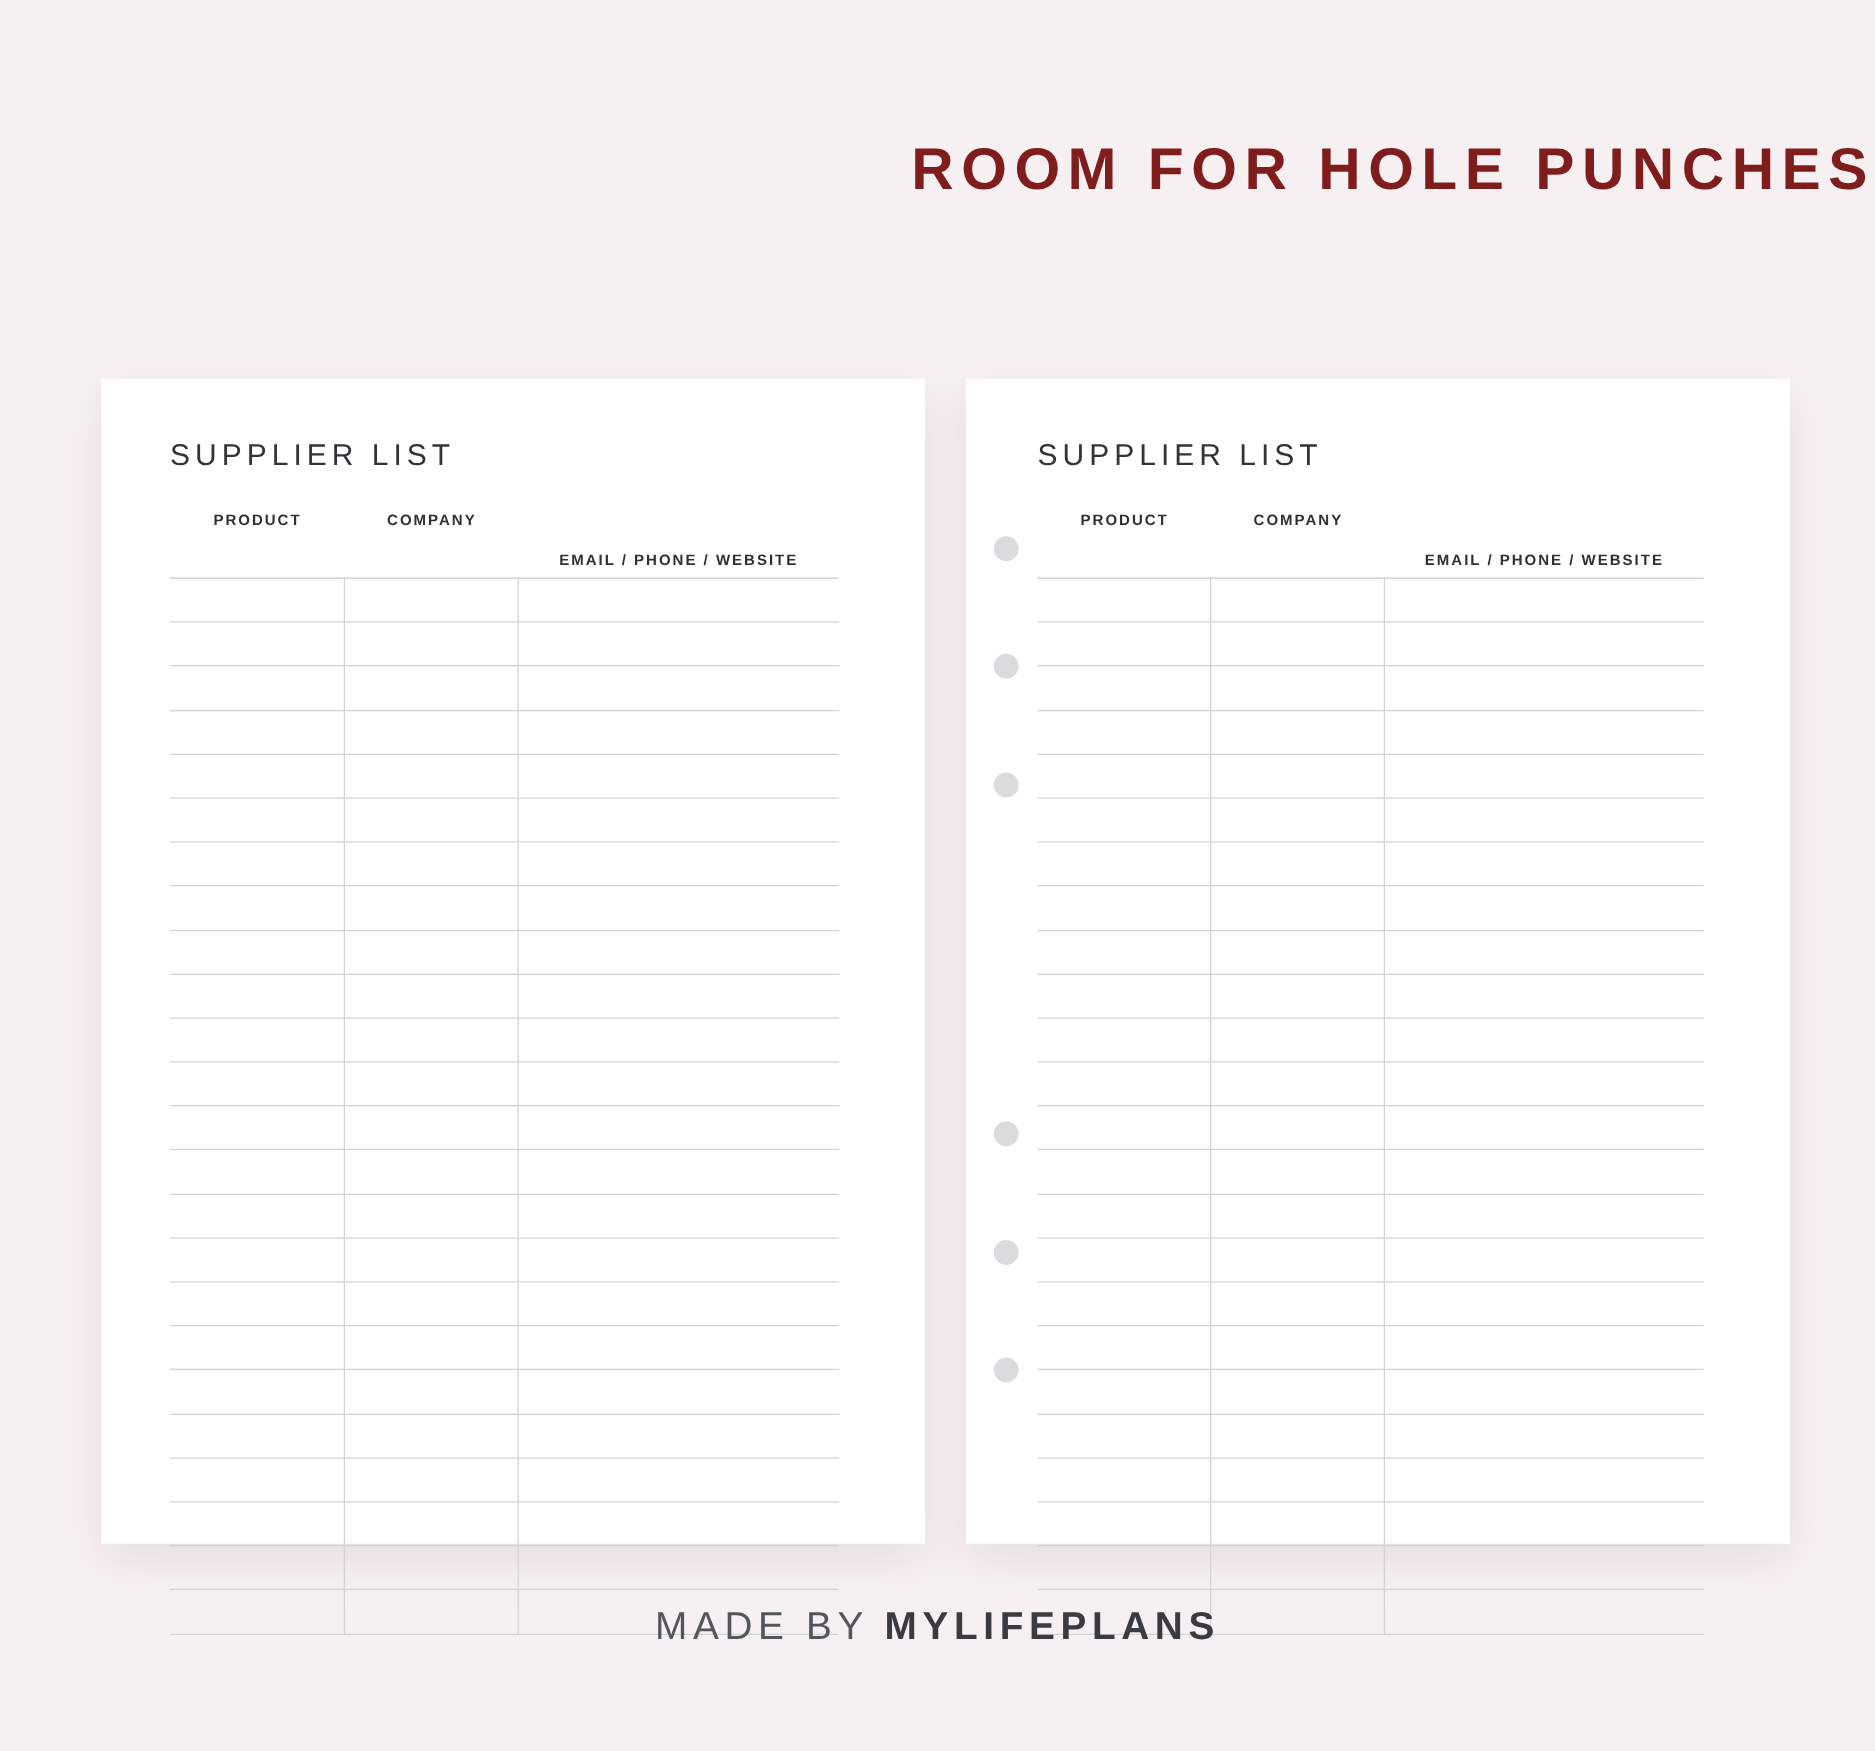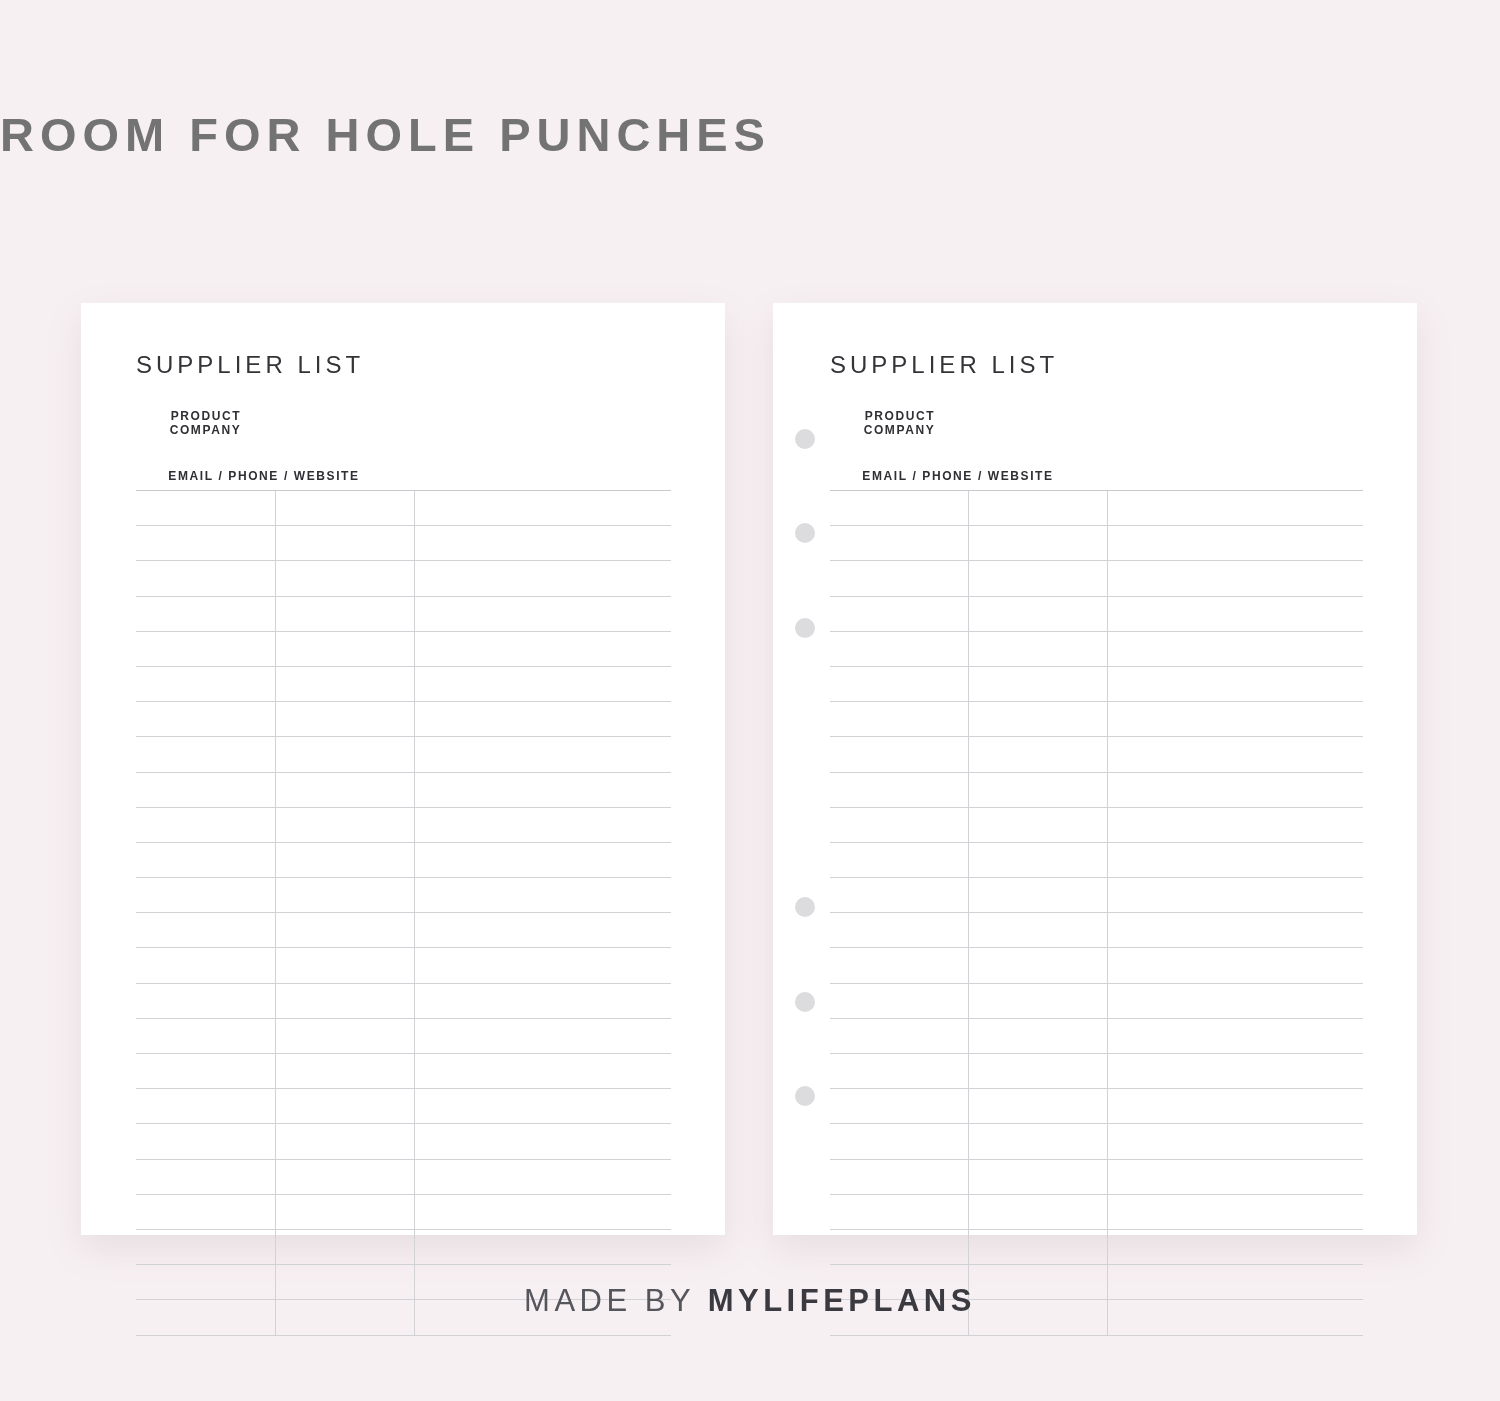--- a/index.html
+++ b/index.html
@@ -10,22 +10,22 @@
     width: 1500px;
     height: 1401px;
     background: #f7f0f2;
     font-family: "Liberation Sans", sans-serif;
     overflow: hidden;
     position: relative;
   }
 
   
   .headline {
-    text-align: left;
-    color: #737373;
+    text-align: right;
+    color: #7f1d1d;
     font-size: 47px;
     font-weight: 700;
     letter-spacing: 6px;
     line-height: 1.28;
     padding-top: 105px;
     text-transform: uppercase;
   }
   .headline .line {
     display: block;
   }
@@ -36,20 +36,21 @@
     top: 303px;
     left: 0;
     width: 100%;
     height: 935px;
   }
   .page {
     position: absolute;
     background: #ffffff;
     box-shadow: 0 14px 34px rgba(120, 100, 110, 0.13);
     top: 0;
+    padding-left: 15px;
   }
   .page-left {
     left: 81px;
     width: 644px;
     height: 932px;
   }
   .page-right {
     left: 773px;
     width: 644px;
     height: 932px;
@@ -79,21 +80,20 @@
     position: absolute;
     top: 106px;
   }
   .page-left .table { left: 55px; width: 535px; }
   .page-right .table { left: 57px; width: 533px; }
 
   .thead {
     display: flex;
     border-bottom: 1px solid #c9c9cd;
     padding-bottom: 7px;
-    flex-direction: column;
   }
   .th {
     font-size: 12px;
     letter-spacing: 1.6px;
     color: #2f2f34;
     font-weight: 700;
     text-align: center;
     text-transform: uppercase;
   }
   .col-product  { width: 140px; }

